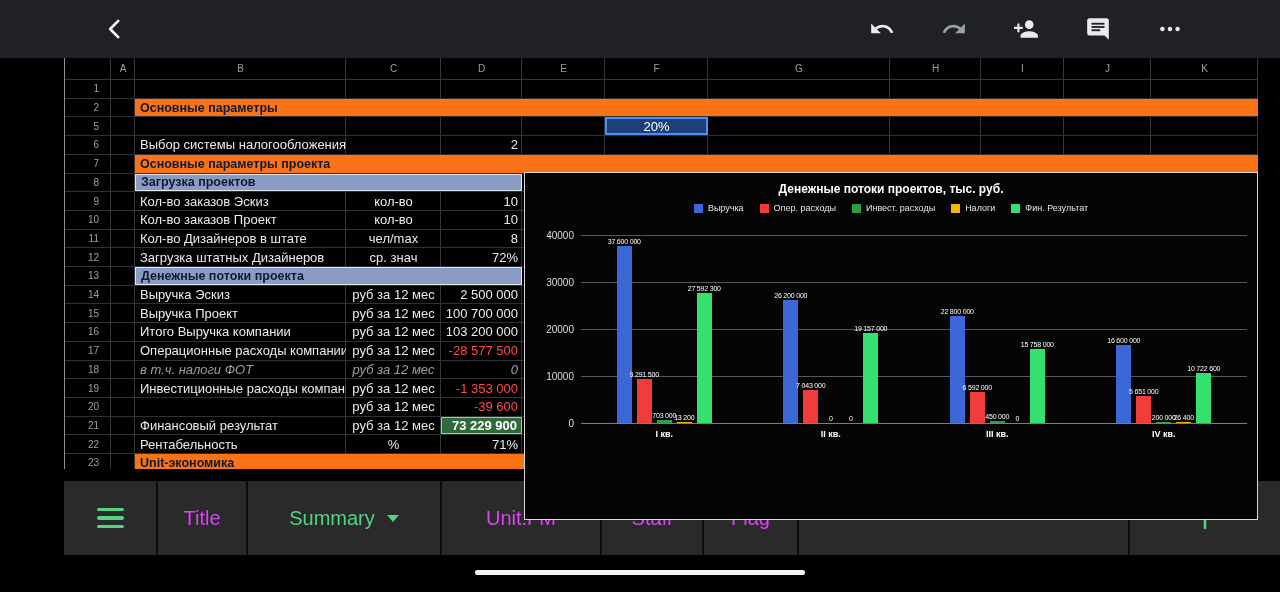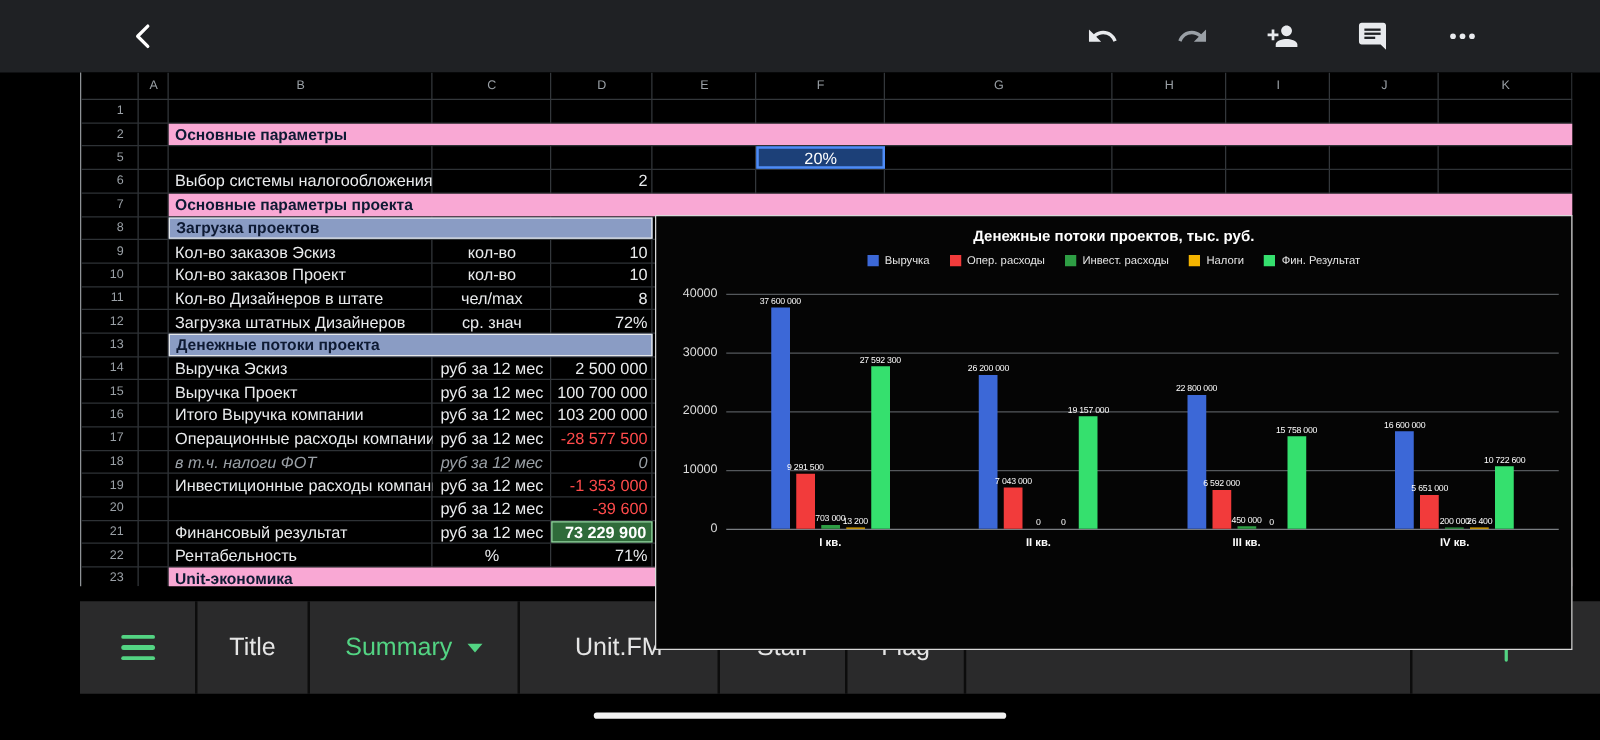--- a/index.html
+++ b/index.html
@@ -20,21 +20,21 @@
   .vline{position:absolute;top:0;bottom:0;width:1px;background:#33373b;z-index:0;}
   .col-headers{position:relative;z-index:1;height:21px;display:flex;border-bottom:1px solid #33373b;}
   .col-h{display:flex;align-items:center;justify-content:center;height:100%;
          font-size:10px;color:#9aa0a6;}
   .rows{position:relative;z-index:1;}
   .sheet-row{position:relative;height:18.71px;border-bottom:1px solid #2e3236;box-sizing:border-box;}
   .cell{position:absolute;top:0;bottom:0;display:flex;align-items:center;
         font-size:13px;color:#e9ebed;box-sizing:border-box;}
   .row-num{left:0;width:40px;justify-content:flex-end;padding-right:6px;
            color:#9aa0a6;font-size:10px;}
-  .band{left:70px;width:1123px;background:#f9a8d4;color:#0e1a33;font-weight:700;
+  .band{left:70px;width:1123px;background:#f97316;color:#0e1a33;font-weight:700;
         font-size:12.5px;padding-left:5px;white-space:nowrap;overflow:hidden;}
   .subband{left:70px;width:387px;background:#8a9cc4;color:#0e1a33;font-weight:700;
         font-size:12.5px;padding-left:5px;border:1px solid #e4e7ea;white-space:nowrap;overflow:hidden;}
   .c-label{left:70px;width:211px;padding-left:5px;white-space:nowrap;overflow:hidden;}
   .c-label.wide{width:304px;}
   .c-unit{left:281px;width:95px;justify-content:center;white-space:nowrap;}
   .c-value{left:376px;width:81px;justify-content:flex-end;padding-right:4px;white-space:nowrap;}
   .c-f{left:540px;width:103px;justify-content:center;}
   .cell-selected{background:#1c4078;border:2px solid #4e8cf7;color:#fff;}
   .row-negative .c-value{color:#ff4b4b;}
@@ -62,21 +62,21 @@
   .x-label{flex:1;text-align:center;color:#fff;font-size:9px;font-weight:700;}
 
   
   .tabbar{position:absolute;left:64px;right:0;top:481px;height:74px;background:#2a2a2b;
           display:flex;align-items:stretch;}
   .tab-sep{width:2px;background:#0c0c0c;flex:0 0 auto;}
   .ham-sec{width:92px;display:flex;align-items:center;justify-content:center;cursor:pointer;}
   .ham-lines{display:flex;flex-direction:column;gap:5px;}
   .ham-lines i{display:block;width:27px;height:3.5px;border-radius:2px;background:#53d483;}
   .tab-list{display:flex;align-items:stretch;}
-  .tab{display:flex;align-items:center;justify-content:center;color:#e5e5e5;
+  .tab{display:flex;align-items:center;justify-content:center;color:#d946ef;
        font-size:20px;cursor:pointer;white-space:nowrap;}
   .tab.active{color:#53d483;}
   .caret{width:0;height:0;border-left:6px solid transparent;border-right:6px solid transparent;
          border-top:7px solid #53d483;margin-left:12px;}
   .tab-fill{flex:1;}
   .plus-sec{width:150px;display:flex;align-items:center;justify-content:center;cursor:pointer;}
 
   .home-indicator{position:absolute;left:475px;top:570px;width:330px;height:5px;
                   border-radius:3px;background:#f3f3f3;}
 </style>
@@ -406,21 +406,21 @@
           <i></i>
           <i></i>
         </div>
     </div>
     <div class="tab-sep"></div>
     <div class="tab-list">
         <div class="tab" style="width: 88px;">
           <span>Title</span>
         </div>
         <div class="tab-sep"></div>
-        <div class="tab active" style="width: 166px;">
+        <div class="tab active" style="width: 192px;">
           <span>Summary</span>
           <div class="caret"></div>
         </div>
         <div class="tab-sep"></div>
         <div class="tab" style="width: 158px;">
           <span>Unit.FM</span>
         </div>
         <div class="tab-sep"></div>
         <div class="tab" style="width: 100px;">
           <span>Staff</span>

